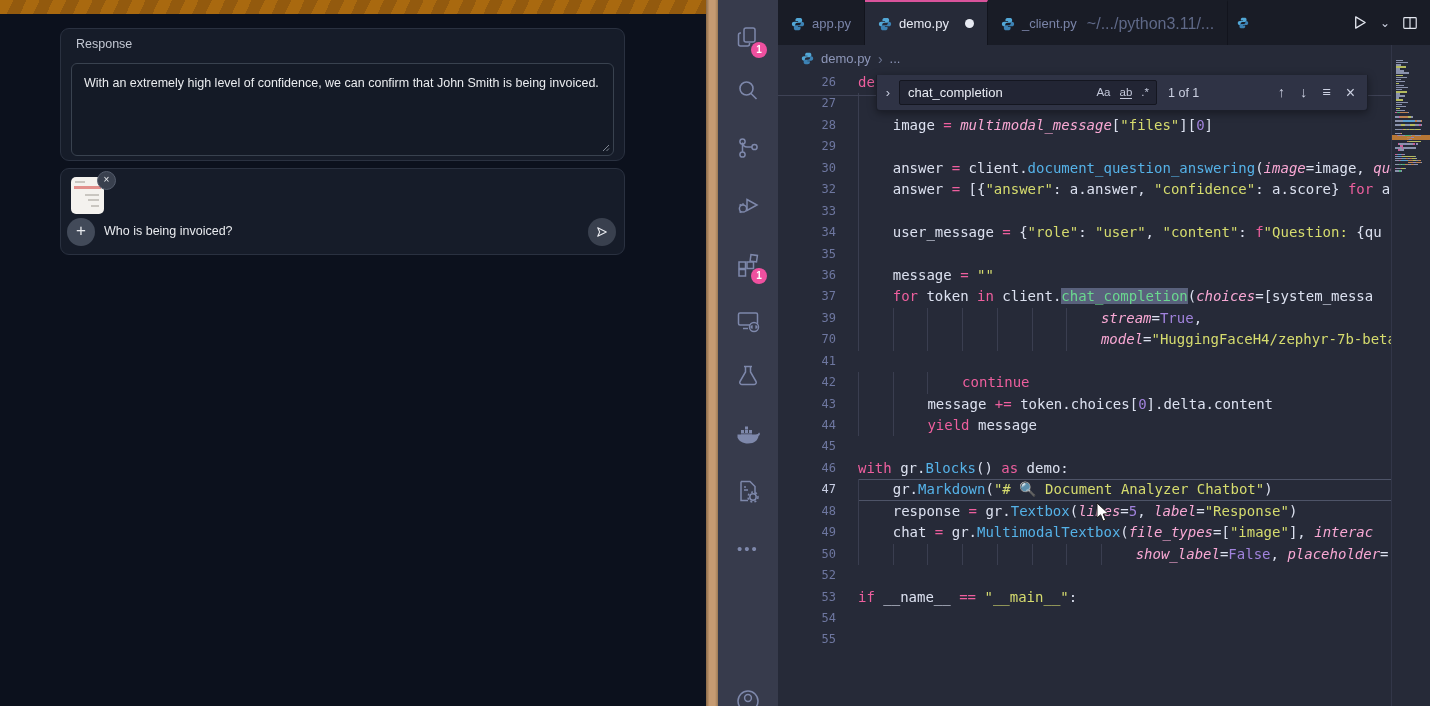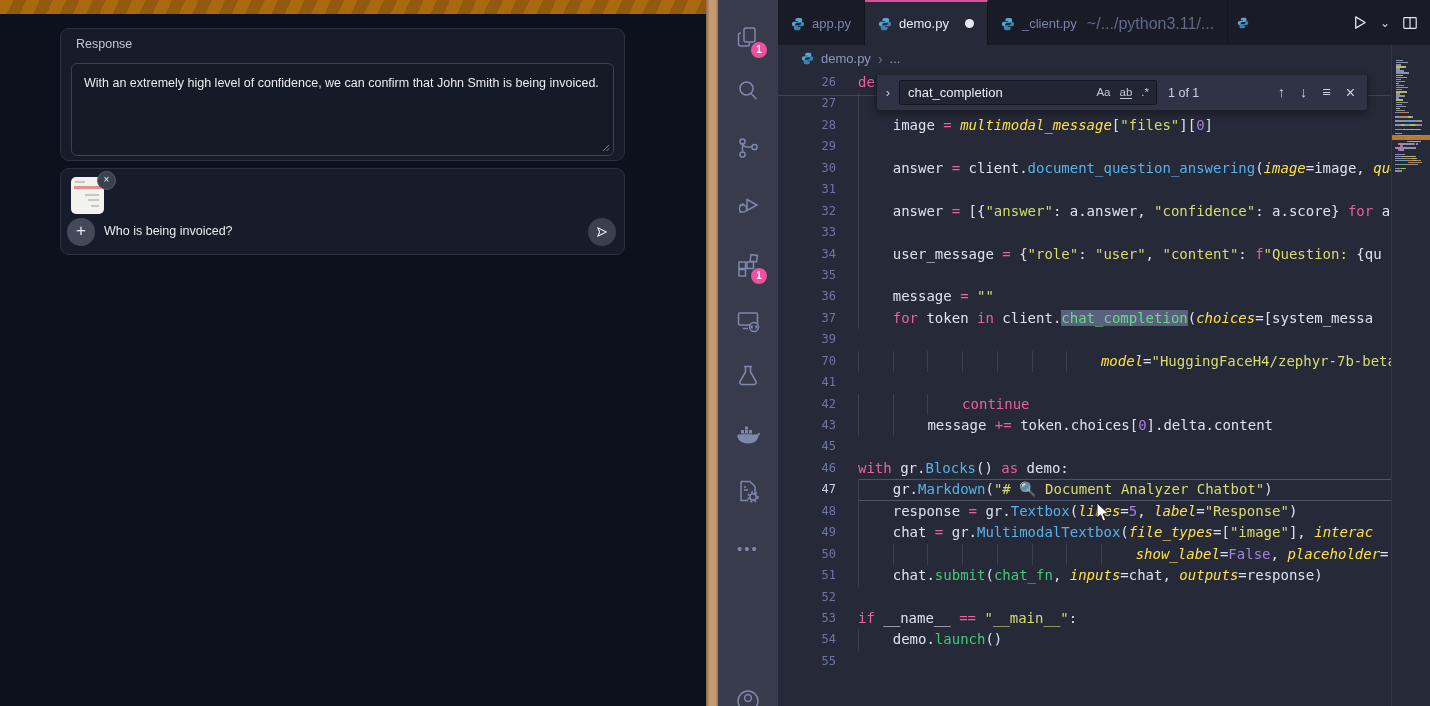--- a/index.html
+++ b/index.html
@@ -58,21 +58,21 @@
   
   .code{position:relative;}
   .row{display:flex;height:21.45px;line-height:21.45px;font-family:"DejaVu Sans Mono",monospace;}
   .gut{width:80px;flex:none;text-align:right;padding-right:22px;box-sizing:border-box;
     color:#6e77a0;font-size:12px;}
   .pre{flex:none;width:534px;overflow:hidden;white-space:pre;font-size:14px;}
   .row.cur .pre{box-shadow:inset 0 0 0 1px #4e5468;}
   .row.cur .gut{color:#c9cfe4;}
   .ind{display:inline-block;width:4ch;height:21.45px;border-left:1px solid #3a3e50;vertical-align:top;}
   .tk-d{color:#dce1f0}.tk-k{color:#ee5f9e}.tk-s{color:#d6dc6e}.tk-f{color:#55b2e8}
-  .tk-g{color:#41c977}.tk-p{color:#fde047;font-style:italic}.tk-n{color:#a183dd}
+  .tk-g{color:#41c977}.tk-p{color:#f9a8d4;font-style:italic}.tk-n{color:#a183dd}
   .tk-m{color:#6ad88f;background:#59617c;}
 
   .sep-line{position:absolute;left:0;top:95px;width:614px;height:1px;background:#3e4255;z-index:3;}
 
   
   .find{position:absolute;left:98px;top:75px;width:490px;height:35px;background:#2f3345;
     border:1px solid #1c1f2a;border-top:none;border-radius:0 0 4px 4px;
     box-shadow:0 2px 8px rgba(0,0,0,.4);display:flex;align-items:center;z-index:6;}
   .find-toggle{width:22px;text-align:center;color:#c6cbde;font-size:13px;cursor:pointer;}
   .find-input{width:258px;height:25px;background:#222534;border:1px solid #141620;border-radius:2px;
@@ -274,24 +274,20 @@
           </div>
           <div class="row">
             <div class="gut">29</div>
             <div class="pre"><span class="ind"></span></div>
           </div>
           <div class="row">
             <div class="gut">30</div>
             <div class="pre"><span class="ind"></span><span class="tk-d">answer </span><span class="tk-k">= </span><span class="tk-d">client.</span><span class="tk-f">document_question_answering</span><span class="tk-d">(</span><span class="tk-p">image</span><span class="tk-d">=image, </span><span class="tk-p">que</span></div>
           </div>
           <div class="row">
-            <div class="gut">31</div>
-            <div class="pre"><span class="ind"></span></div>
-          </div>
-          <div class="row">
             <div class="gut">32</div>
             <div class="pre"><span class="ind"></span><span class="tk-d">answer </span><span class="tk-k">= </span><span class="tk-d">[{</span><span class="tk-s">"answer"</span><span class="tk-d">: a.answer, </span><span class="tk-s">"confidence"</span><span class="tk-d">: a.score} </span><span class="tk-k">for</span><span class="tk-d"> a</span></div>
           </div>
           <div class="row">
             <div class="gut">33</div>
             <div class="pre"><span class="ind"></span></div>
           </div>
           <div class="row">
             <div class="gut">34</div>
             <div class="pre"><span class="ind"></span><span class="tk-d">user_message </span><span class="tk-k">= </span><span class="tk-d">{</span><span class="tk-s">"role"</span><span class="tk-d">: </span><span class="tk-s">"user"</span><span class="tk-d">, </span><span class="tk-s">"content"</span><span class="tk-d">: </span><span class="tk-k">f</span><span class="tk-s">"Question: </span><span class="tk-d">{qu</span></div>
@@ -303,35 +299,40 @@
           <div class="row">
             <div class="gut">36</div>
             <div class="pre"><span class="ind"></span><span class="tk-d">message </span><span class="tk-k">= </span><span class="tk-s">""</span></div>
           </div>
           <div class="row">
             <div class="gut">37</div>
             <div class="pre"><span class="ind"></span><span class="tk-k">for</span><span class="tk-d"> token </span><span class="tk-k">in</span><span class="tk-d"> client.</span><span class="tk-m">chat_completion</span><span class="tk-d">(</span><span class="tk-p">choices</span><span class="tk-d">=[system_messa</span></div>
           </div>
           <div class="row">
             <div class="gut">39</div>
+            <div class="pre"><span class="ind"></span><span class="ind"></span><span class="ind"></span><span class="ind"></span><span class="ind"></span><span class="ind"></span><span class="ind"></span><span class="tk-p">stream</span><span class="tk-d">=</span><span class="tk-n">True</span><span class="tk-d">,</span></div>
           </div>
           <div class="row">
             <div class="gut">70</div>
             <div class="pre"><span class="ind"></span><span class="ind"></span><span class="ind"></span><span class="ind"></span><span class="ind"></span><span class="ind"></span><span class="ind"></span><span class="tk-p">model</span><span class="tk-d">=</span><span class="tk-s">"HuggingFaceH4/zephyr-7b-beta</span></div>
           </div>
           <div class="row">
             <div class="gut">41</div>
           </div>
           <div class="row">
             <div class="gut">42</div>
             <div class="pre"><span class="ind"></span><span class="ind"></span><span class="ind"></span><span class="tk-k">continue</span></div>
           </div>
           <div class="row">
             <div class="gut">43</div>
             <div class="pre"><span class="ind"></span><span class="ind"></span><span class="tk-d">message </span><span class="tk-k">+=</span><span class="tk-d"> token.choices[</span><span class="tk-n">0</span><span class="tk-d">].delta.content</span></div>
+          </div>
+          <div class="row">
+            <div class="gut">44</div>
+            <div class="pre"><span class="ind"></span><span class="ind"></span><span class="tk-k">yield</span><span class="tk-d"> message</span></div>
           </div>
           <div class="row">
             <div class="gut">45</div>
             <div class="pre"></div>
           </div>
           <div class="row">
             <div class="gut">46</div>
             <div class="pre"><span class="tk-k">with</span><span class="tk-d"> gr.</span><span class="tk-f">Blocks</span><span class="tk-d">() </span><span class="tk-k">as</span><span class="tk-d"> demo:</span></div>
           </div>
           <div class="row cur">
@@ -344,34 +345,29 @@
           </div>
           <div class="row">
             <div class="gut">49</div>
             <div class="pre"><span class="ind"></span><span class="tk-d">chat </span><span class="tk-k">= </span><span class="tk-d">gr.</span><span class="tk-f">MultimodalTextbox</span><span class="tk-d">(</span><span class="tk-p">file_types</span><span class="tk-d">=[</span><span class="tk-s">"image"</span><span class="tk-d">], </span><span class="tk-p">interac</span></div>
           </div>
           <div class="row">
             <div class="gut">50</div>
             <div class="pre"><span class="ind"></span><span class="ind"></span><span class="ind"></span><span class="ind"></span><span class="ind"></span><span class="ind"></span><span class="ind"></span><span class="ind"></span><span class="tk-p">show_label</span><span class="tk-d">=</span><span class="tk-n">False</span><span class="tk-d">, </span><span class="tk-p">placeholder</span><span class="tk-d">=</span></div>
           </div>
           <div class="row">
-            <div class="gut">51</div>
-            <div class="pre"><span class="ind"></span><span class="tk-d">chat.</span><span class="tk-g">submit</span><span class="tk-d">(</span><span class="tk-g">chat_fn</span><span class="tk-d">, </span><span class="tk-p">inputs</span><span class="tk-d">=chat, </span><span class="tk-p">outputs</span><span class="tk-d">=response)</span></div>
-          </div>
-          <div class="row">
             <div class="gut">52</div>
             <div class="pre"></div>
           </div>
           <div class="row">
             <div class="gut">53</div>
             <div class="pre"><span class="tk-k">if</span><span class="tk-d"> __name__ </span><span class="tk-k">==</span><span class="tk-d"> </span><span class="tk-s">"__main__"</span><span class="tk-d">:</span></div>
           </div>
           <div class="row">
             <div class="gut">54</div>
-            <div class="pre"><span class="ind"></span><span class="tk-d">demo.</span><span class="tk-g">launch</span><span class="tk-d">()</span></div>
           </div>
           <div class="row">
             <div class="gut">55</div>
             <div class="pre"></div>
           </div>
         </div>
 
       <div class="sep-line"></div>
 
       <div class="find">

